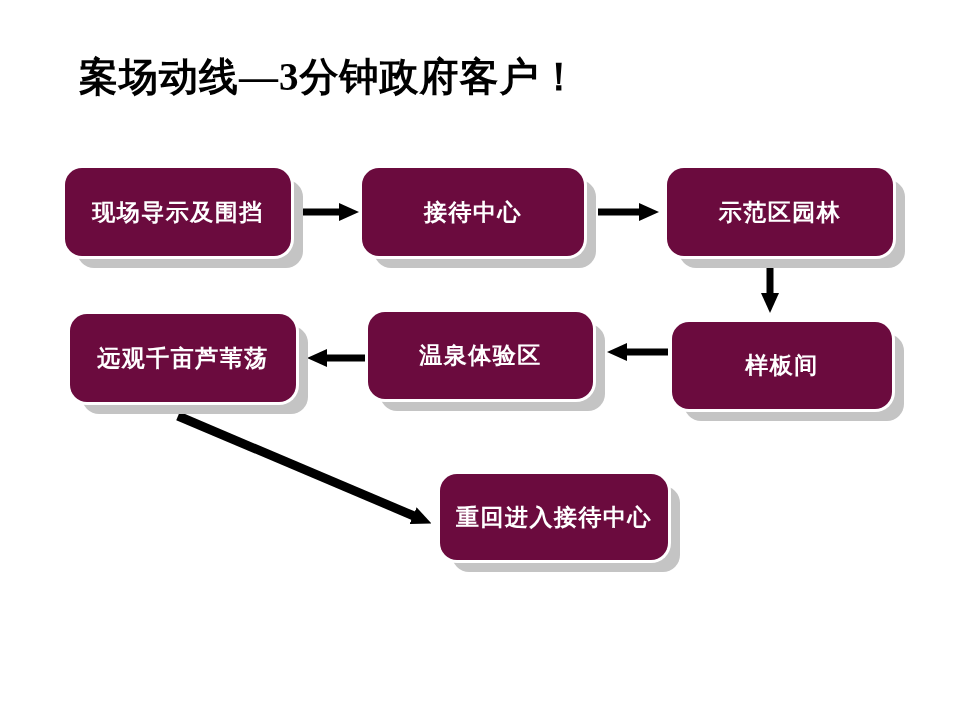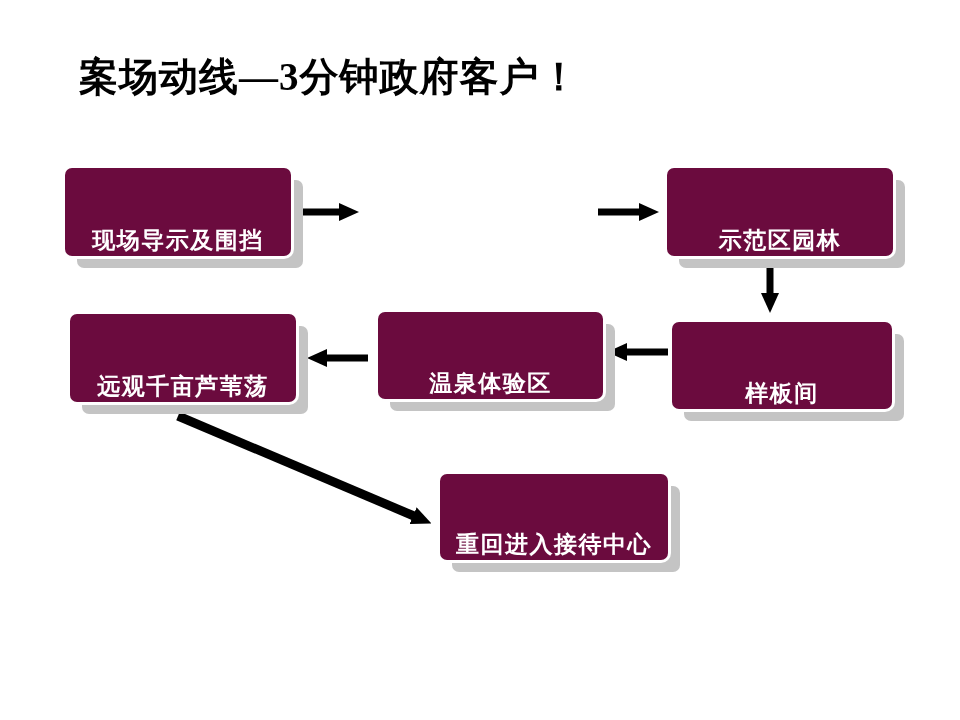--- a/index.html
+++ b/index.html
@@ -39,36 +39,36 @@
     position: absolute;
     left: 0; top: 0;
     width: 960px; height: 720px;
     pointer-events: none;
   }
   .arrow-layer line { stroke: var(--arrow, #000); }
   .arrow-layer .head { fill: var(--arrow, #000); }
   .node {
     position: absolute;
     display: flex;
-    align-items: flex-end;
+    align-items: center;
     justify-content: center;
     background: var(--box-fill, #6B0B3E);
     color: var(--box-text, #fff);
     font-weight: bold;
     font-size: 23px;
     letter-spacing: 1.5px;
-    border-radius: 7px;
+    border-radius: 17px;
     box-shadow: 0 0 0 3px #ffffff, 12px 12px 0 0 var(--box-shadow, #c4c4c4);
     white-space: nowrap;
   }
   .n1 { left: 65px;  top: 168px; width: 226px; height: 88px; }
   .n2 { left: 362px; top: 168px; width: 222px; height: 88px; }
   .n3 { left: 667px; top: 168px; width: 226px; height: 88px; }
   .n4 { left: 672px; top: 322px; width: 220px; height: 87px; }
-  .n5 { left: 378px; top: 312px; width: 225px; height: 87px; }
+  .n5 { left: 368px; top: 312px; width: 225px; height: 87px; }
   .n6 { left: 70px;  top: 314px; width: 226px; height: 88px; }
   .n7 { left: 440px; top: 474px; width: 228px; height: 86px; }
   .watermark {
     position: absolute;
     right: 18px;
     bottom: 12px;
     font-size: 27px;
     font-weight: bold;
     letter-spacing: 1px;
     color: rgba(255,255,255,0.92);
@@ -93,20 +93,23 @@
     <line x1="598" y1="212" x2="640" y2="212" stroke-width="7" marker-end="url(#ah)"></line>
     <line x1="770" y1="262" x2="770" y2="294" stroke-width="7" marker-end="url(#ah)"></line>
     <line x1="668" y1="352" x2="626" y2="352" stroke-width="7" marker-end="url(#ah)"></line>
     <line x1="368" y1="358" x2="326" y2="358" stroke-width="7" marker-end="url(#ah)"></line>
     <line x1="178" y1="416" x2="414" y2="516" stroke-width="9" marker-end="url(#ah)"></line>
   </svg>
 
   <div class="node n1">
     <span>现场导示及围挡</span>
   </div>
+  <div class="node n2">
+    <span>接待中心</span>
+  </div>
   <div class="node n3">
     <span>示范区园林</span>
   </div>
   <div class="node n4">
     <span>样板间</span>
   </div>
   <div class="node n5">
     <span>温泉体验区</span>
   </div>
   <div class="node n7">

